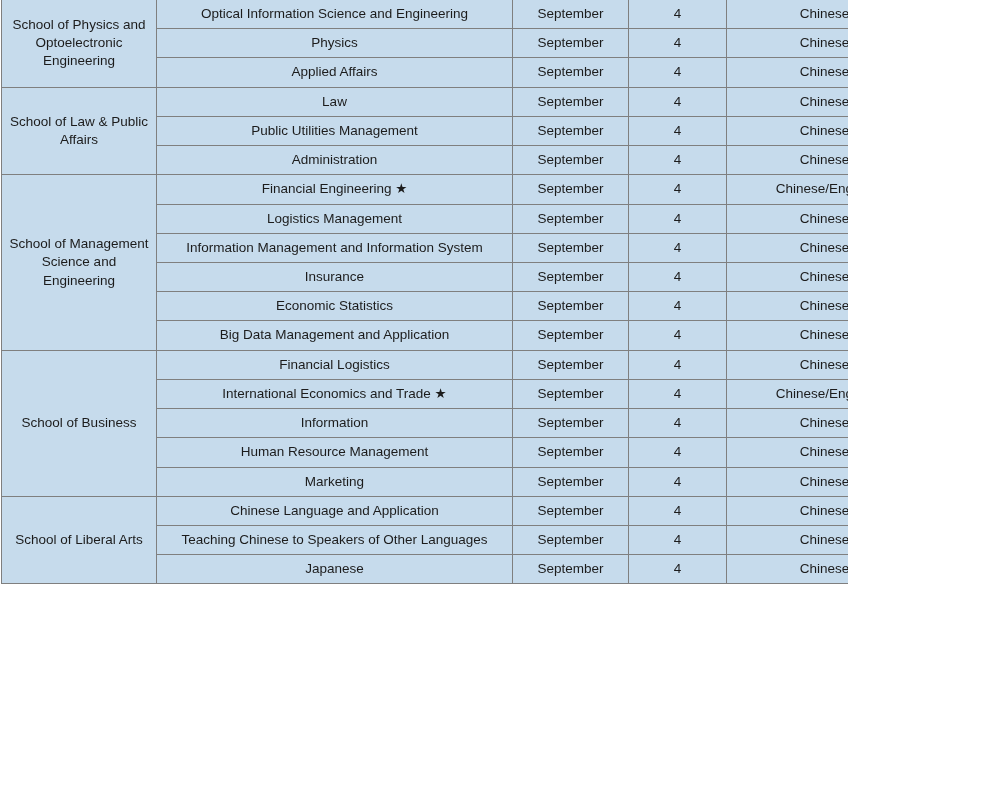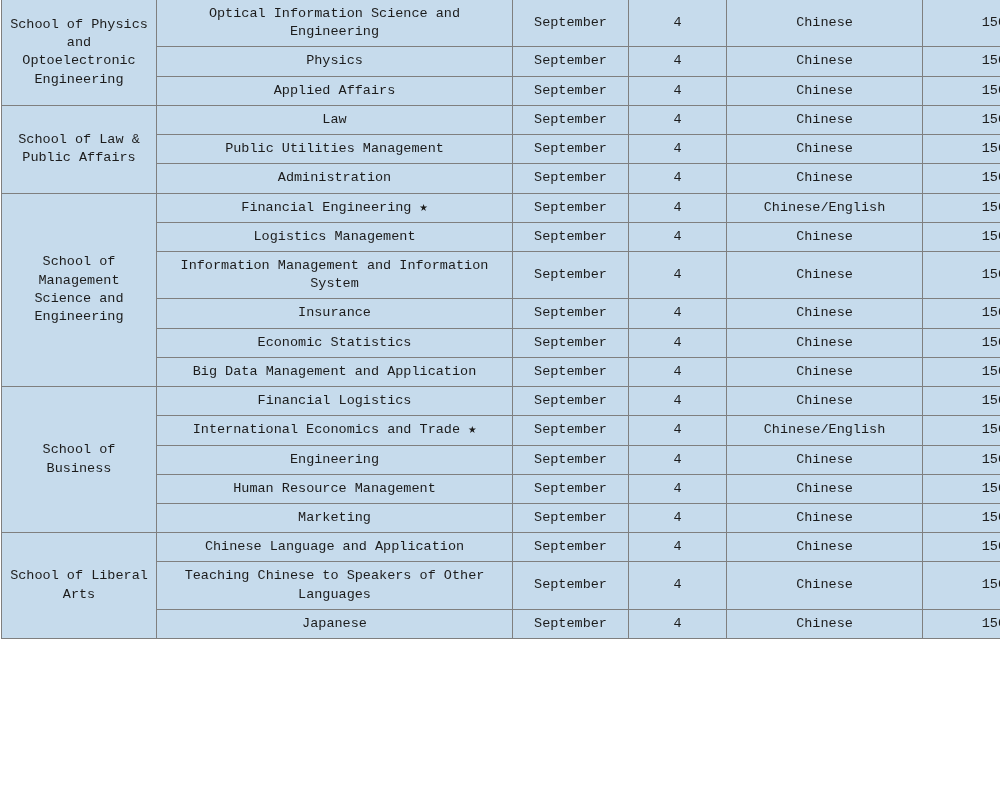--- a/index.html
+++ b/index.html
@@ -7,23 +7,22 @@
     padding: 0;
     background: #ffffff;
   }
   body {
     width: 1004px;
     height: 812px;
     font-family: "Liberation Sans", sans-serif;
     overflow: hidden;
   }
   .table-wrap {
-    width: 1000px;
+    width: 848px;
     overflow: hidden;
-    font-family: Liberation Mono, monospace;
   }
   table.programs {
     border-collapse: collapse;
     table-layout: fixed;
     width: 1002px;
     margin-left: 1px;
     background: #c6dbec;
   }
   table.programs td {
     border: 1px solid #7f7f7f;
@@ -160,21 +159,21 @@
           <td class="fee">15000</td>
         </tr>
         <tr>
           <td class="major">International Economics and Trade ★</td>
           <td class="intake">September</td>
           <td class="duration">4</td>
           <td class="language">Chinese/English</td>
           <td class="fee">15000</td>
         </tr>
         <tr>
-          <td class="major">Engineering</td>
+          <td class="major">Information</td>
           <td class="intake">September</td>
           <td class="duration">4</td>
           <td class="language">Chinese</td>
           <td class="fee">15000</td>
         </tr>
         <tr>
           <td class="major">Human Resource Management</td>
           <td class="intake">September</td>
           <td class="duration">4</td>
           <td class="language">Chinese</td>

